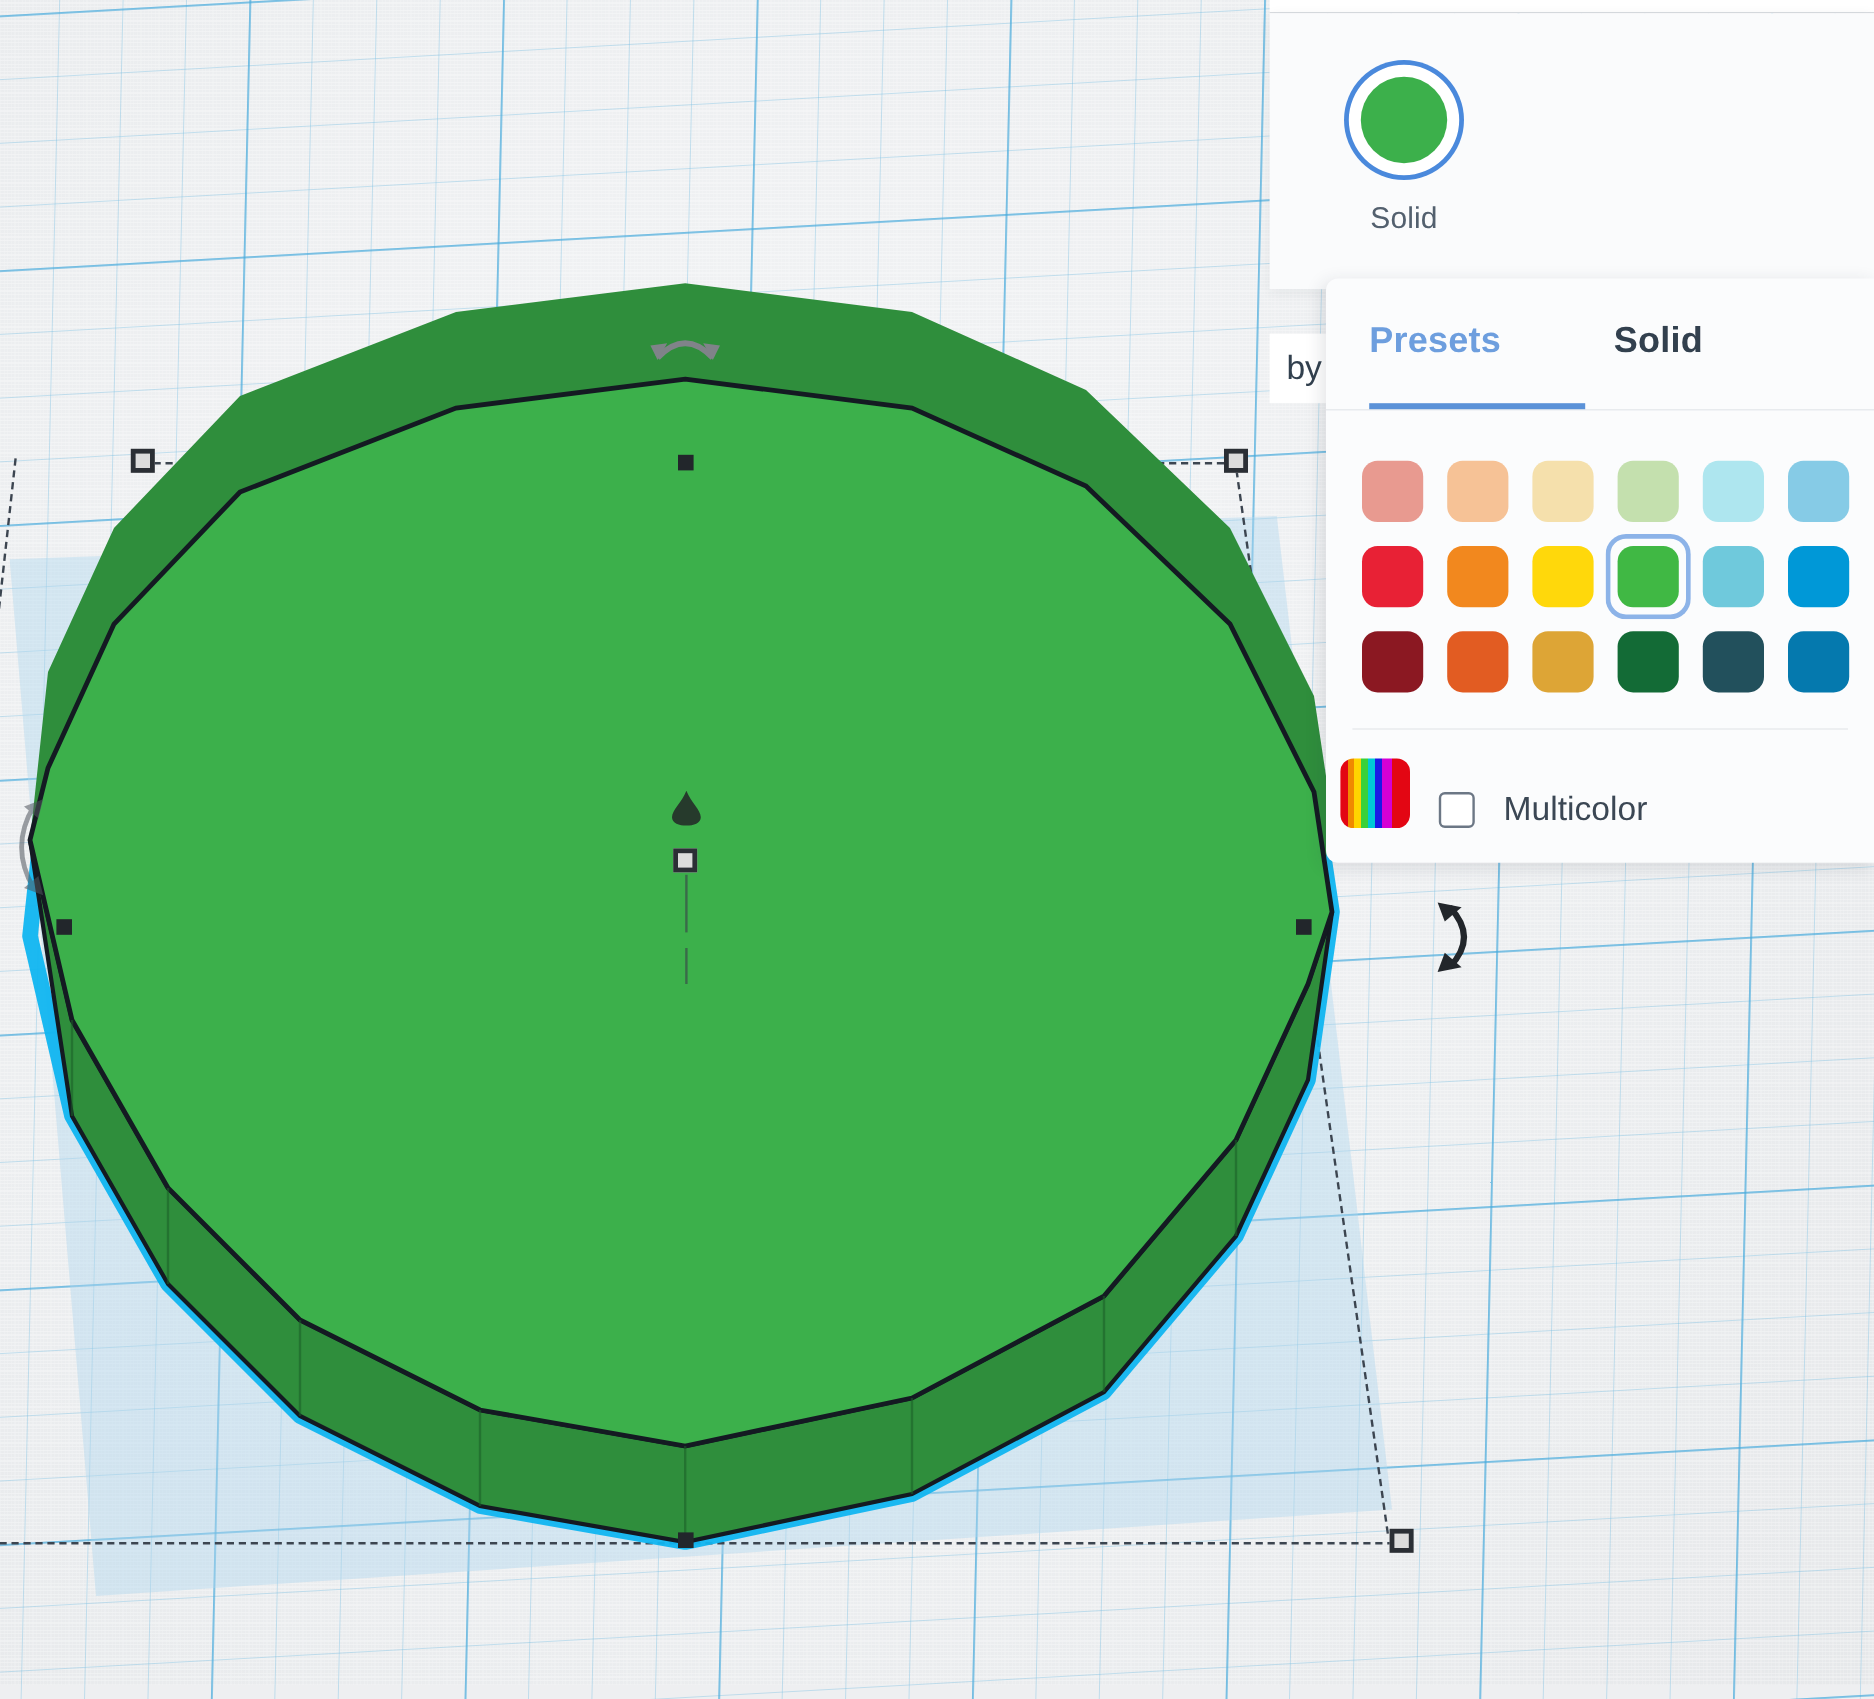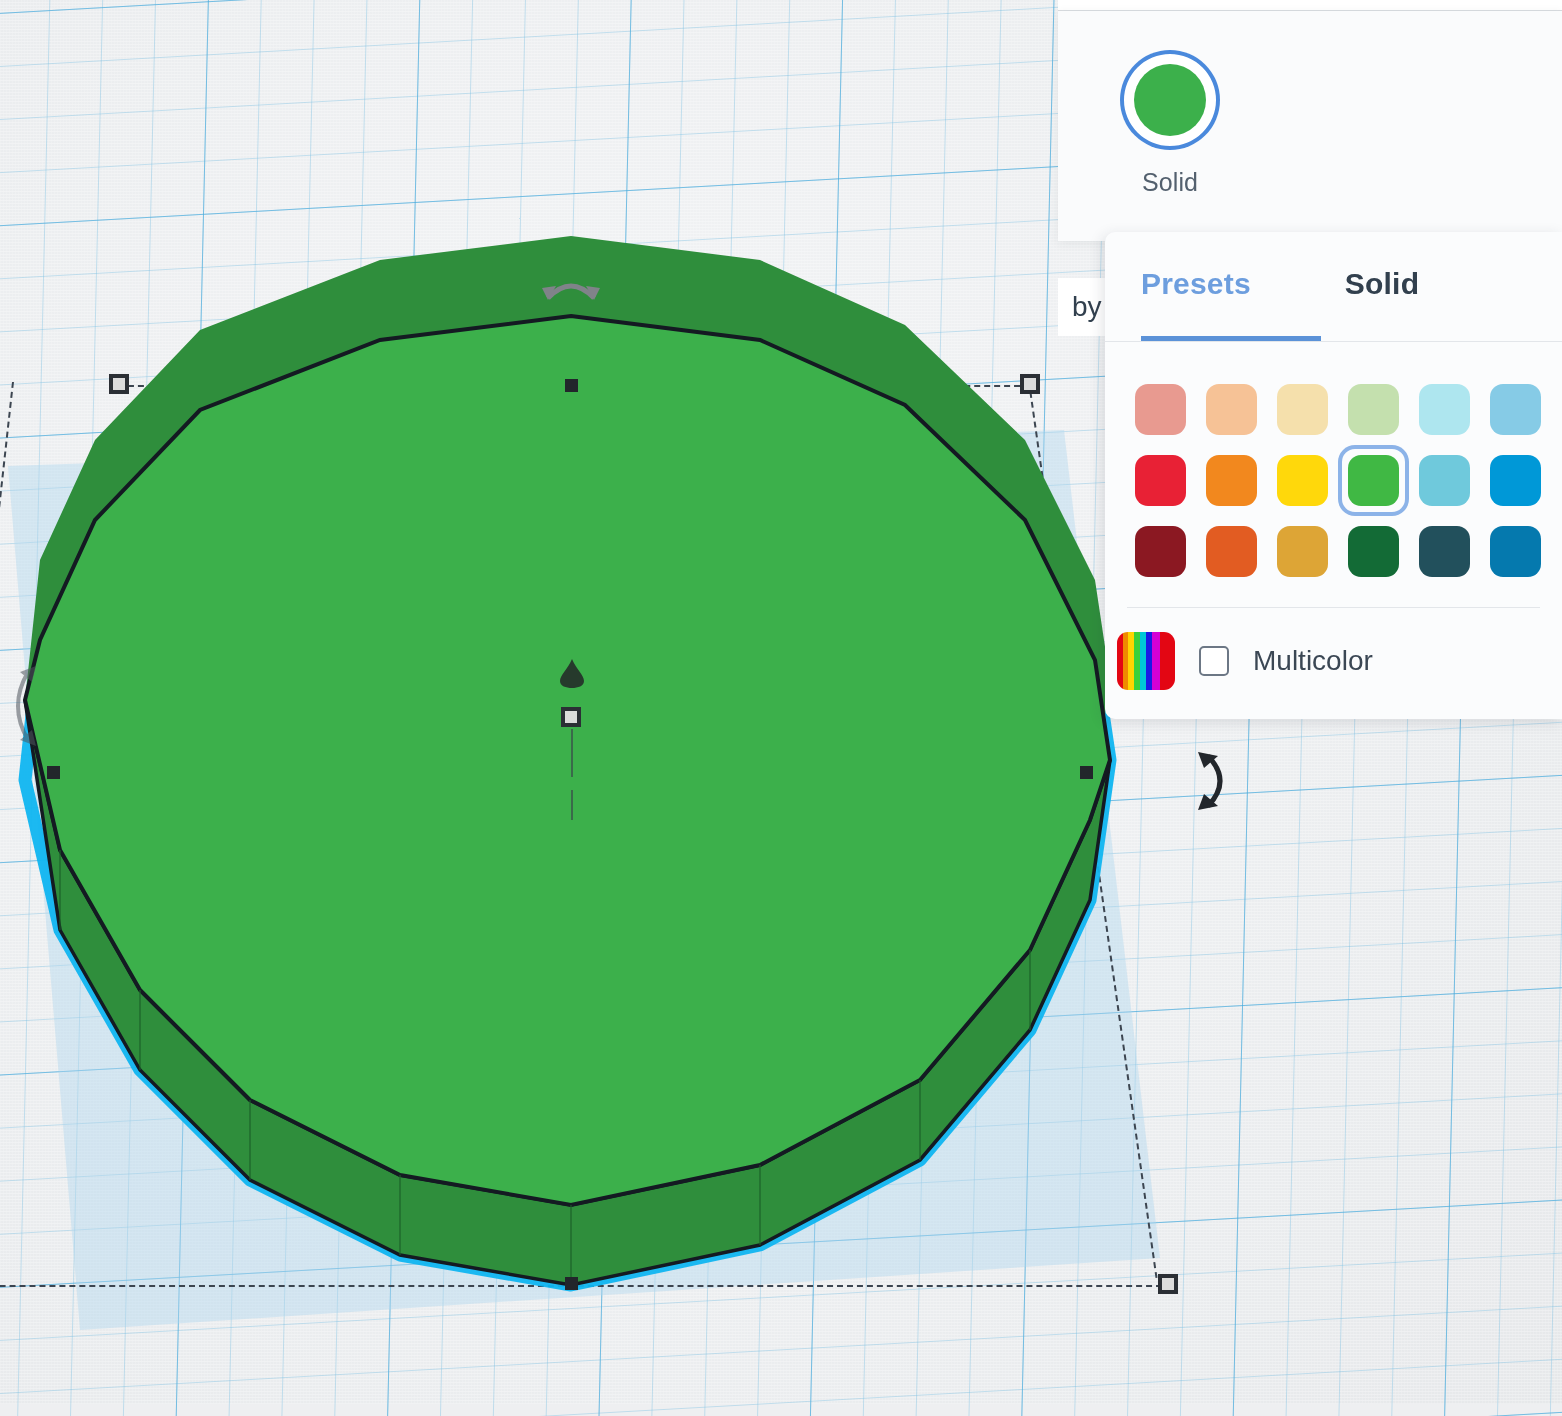--- a/index.html
+++ b/index.html
@@ -207,21 +207,21 @@
   }
   .swatch-cell.selected {
     border-radius: 17px;
     box-shadow: 0 0 0 4px #8cb3e8 inset;
   }
 
   .divider {
     margin: 20px 22px 0 22px; height: 1px; background: #e3e6ea;
   }
   .multicolor-row {
-    display: flex; align-items: center;
+    display: flex; align-items: flex-end;
     padding: 24px 0 0 12px; gap: 24px;
   }
   .mc-swatch {
     width: 58px; height: 58px; border-radius: 11px;
     background: repeating-linear-gradient(90deg,
       #e30613 0 6px, #f08a00 6px 11px, #ffd500 11px 17px,
       #3ad13a 17px 23px, #00c8d7 23px 29px, #1a1ae6 29px 35px,
       #d500d5 35px 43px, #e30613 43px 52px, #e30613 52px 58px);
     flex: 0 0 auto;
   }

